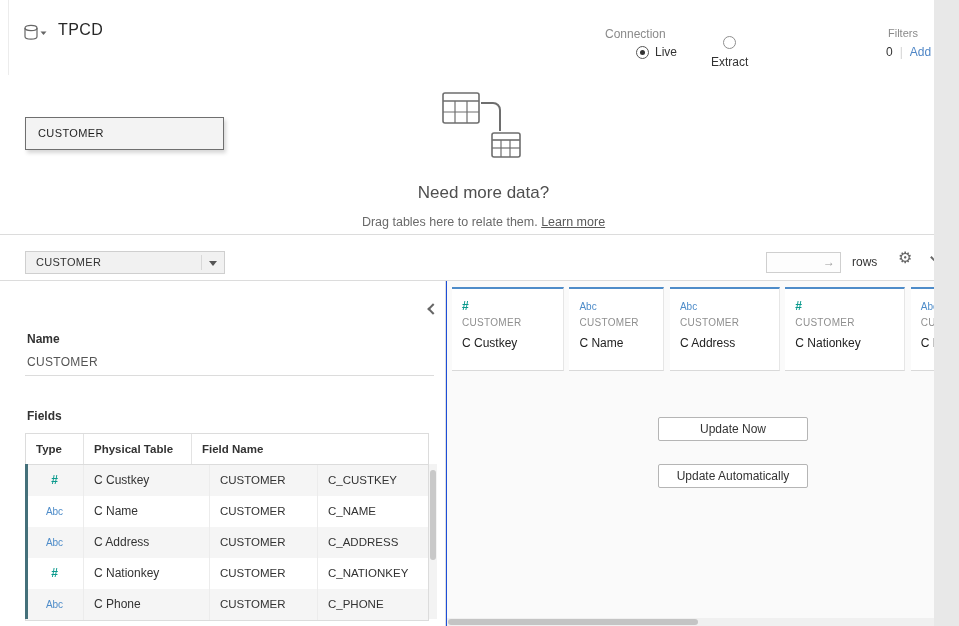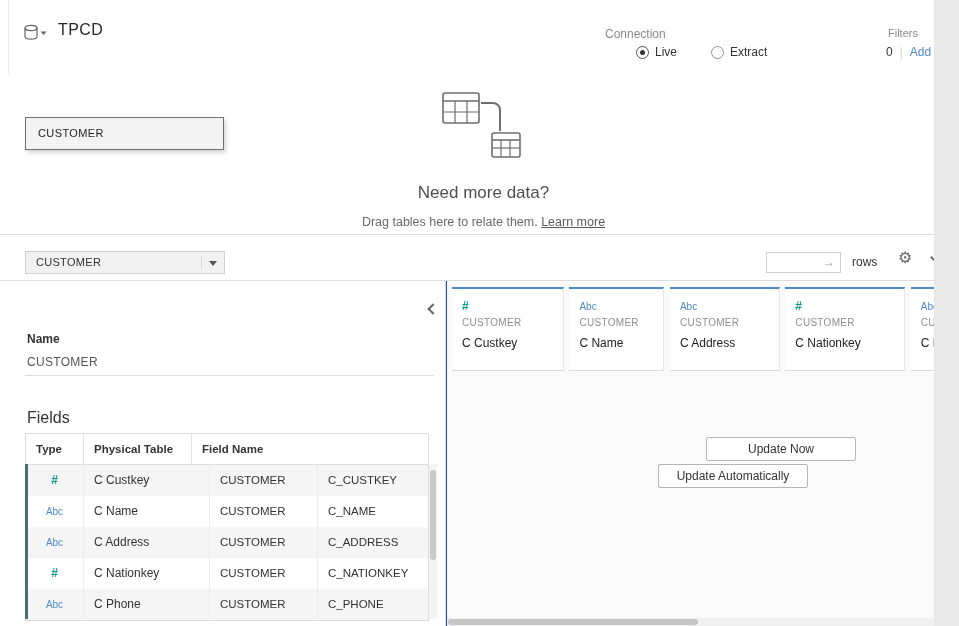--- a/index.html
+++ b/index.html
@@ -12,21 +12,21 @@
   .left-strip-dark { position:absolute; left:0; top:196px; width:2px; height:38px; background:#c4c4c4; }
   .ds-icon { position:absolute; left:24px; top:24px; cursor:pointer; }
   .ds-title { position:absolute; left:58px; top:21px; font-size:16px; font-weight:500; color:#282828; letter-spacing:0.4px; }
 
   .conn-label { position:absolute; left:605px; top:27px; font-size:12px; color:#8a8a8a; }
   .radio-row { position:absolute; left:636px; top:44px; height:16px; display:flex; align-items:center; gap:6px; }
   .radio { width:13px; height:13px; border:1px solid #8f8f8f; border-radius:50%; background:#fff; position:relative; display:inline-block; cursor:pointer; }
   .radio.selected { border-color:#555; }
   .radio.selected::after { content:''; position:absolute; left:3px; top:3px; width:5px; height:5px; border-radius:50%; background:#333; }
   .radio-label { font-size:12px; color:#333; }
-  .radio-group2 { margin-left:28px; display:flex; align-items:center; gap:6px; }
+  .radio-group2 { margin-left:28px; display:flex; align-items:center; gap:6px;flex-direction:column; }
 
   .filters-label { position:absolute; left:888px; top:27px; font-size:11px; color:#8a8a8a; }
   .filters-row { position:absolute; left:886px; top:44px; height:16px; display:flex; align-items:center; gap:7px; }
   .filters-count { font-size:12px; color:#333; }
   .filters-sep { color:#d4d4d4; font-size:12px; }
   .filters-add { font-size:12px; color:#4f86c6; cursor:pointer; }
 
   
   .canvas { position:absolute; left:0; top:75px; width:959px; height:159px; background:#fff; }
   .table-chip { position:absolute; left:25px; top:42px; width:199px; height:33px; background:#f3f3f3;
@@ -52,21 +52,21 @@
   .rows-label { position:absolute; left:852px; top:20px; font-size:12px; color:#333; }
   .gear-icon { position:absolute; left:898px; top:15px; font-size:16px; color:#666; cursor:pointer; line-height:16px; }
   .toolbar-chevron { position:absolute; left:932px; top:18px; width:9px; height:9px; border-right:2px solid #666; border-bottom:2px solid #666; transform:rotate(45deg); cursor:pointer; }
 
   
   .left-panel { position:absolute; left:0; top:281px; width:446px; height:345px; background:#fff; border-right:1px solid #dedede; }
   .collapse-chevron { position:absolute; left:429px; top:24px; width:8px; height:8px; border-left:2px solid #666; border-top:2px solid #666; transform:rotate(-45deg); cursor:pointer; }
   .name-label { position:absolute; left:27px; top:51px; font-size:12px; font-weight:700; color:#333; }
   .name-value { position:absolute; left:27px; top:74px; font-size:12px; color:#555; letter-spacing:0.3px; }
   .name-underline { position:absolute; left:25px; top:94px; width:409px; height:1px; background:#dcdcdc; }
-  .fields-label { position:absolute; left:27px; top:128px; font-size:16px; font-weight:400; color:#333; }
+  .fields-label { position:absolute; left:27px; top:128px; font-size:12px; font-weight:700; color:#333; }
 
   .fields-table-wrap { position:absolute; left:25px; top:152px; width:412px; }
   .fields-table { position:relative; width:404px; border:1px solid #dcdcdc; background:#fff; }
   .ft-row { display:flex; height:31px; }
   .ft-header .ft-row { height:31px; background:#fff; border-bottom:1px solid #dcdcdc; }
   .ft-hcell { font-size:11.5px; font-weight:700; color:#333; line-height:30px; padding-left:10px; border-right:1px solid #e3e3e3; cursor:pointer; }
   .ft-hcell:last-child { border-right:none; }
   .ft-cell { font-size:12px; color:#333; line-height:31px; padding-left:10px; border-right:1px solid #ececec; overflow:hidden; white-space:nowrap; }
   .ft-cell:last-child { border-right:none; }
   .c-type { width:58px; padding-left:0; text-align:center; }
@@ -87,21 +87,21 @@
   .data-grid { position:absolute; left:447px; top:281px; width:512px; height:345px; background:#fafafa; overflow:hidden; }
   .grid-columns { position:absolute; left:5px; top:6px; width:507px; height:84px; overflow:hidden; white-space:nowrap; }
   .grid-col { display:inline-block; vertical-align:top; height:84px; background:#fff;
               border-top:2px solid #4e8cc9; border-bottom:1px solid #d9d9d9; border-right:1px solid #e6e6e6;
               margin-right:1px; padding:7px 10px 0 10px; cursor:pointer; }
   .grid-col .g-table { font-size:10px; color:#8f8f8f; letter-spacing:0.3px; margin-top:3px; }
   .grid-col .g-field { font-size:12px; color:#222; margin-top:8px; }
   .w0 { width:112px; } .w1 { width:95px; } .w2 { width:110px; } .w3 { width:120px; } .w4 { width:100px; }
   .update-btn { position:absolute; width:150px; height:24px; background:#fff; border:1px solid #b5b5b5; border-radius:2px;
                 font-size:12px; color:#333; font-family:"Liberation Sans",sans-serif; cursor:pointer; text-align:center; line-height:22px; }
-  .btn-now { left:211px; top:156px;margin-left:48px; }
+  .btn-now { left:211px; top:136px; }
   .btn-auto { left:211px; top:183px; }
   .grid-hscroll { position:absolute; left:0; top:337px; width:512px; height:8px; background:#f0f0f0; }
   .grid-hthumb { position:absolute; left:1px; top:1px; width:250px; height:6px; background:#c4c4c4; border-radius:3px; cursor:pointer; }
 </style>
 </head>
 <body>
 
 <div id="app">
 
   <div class="top-header">

